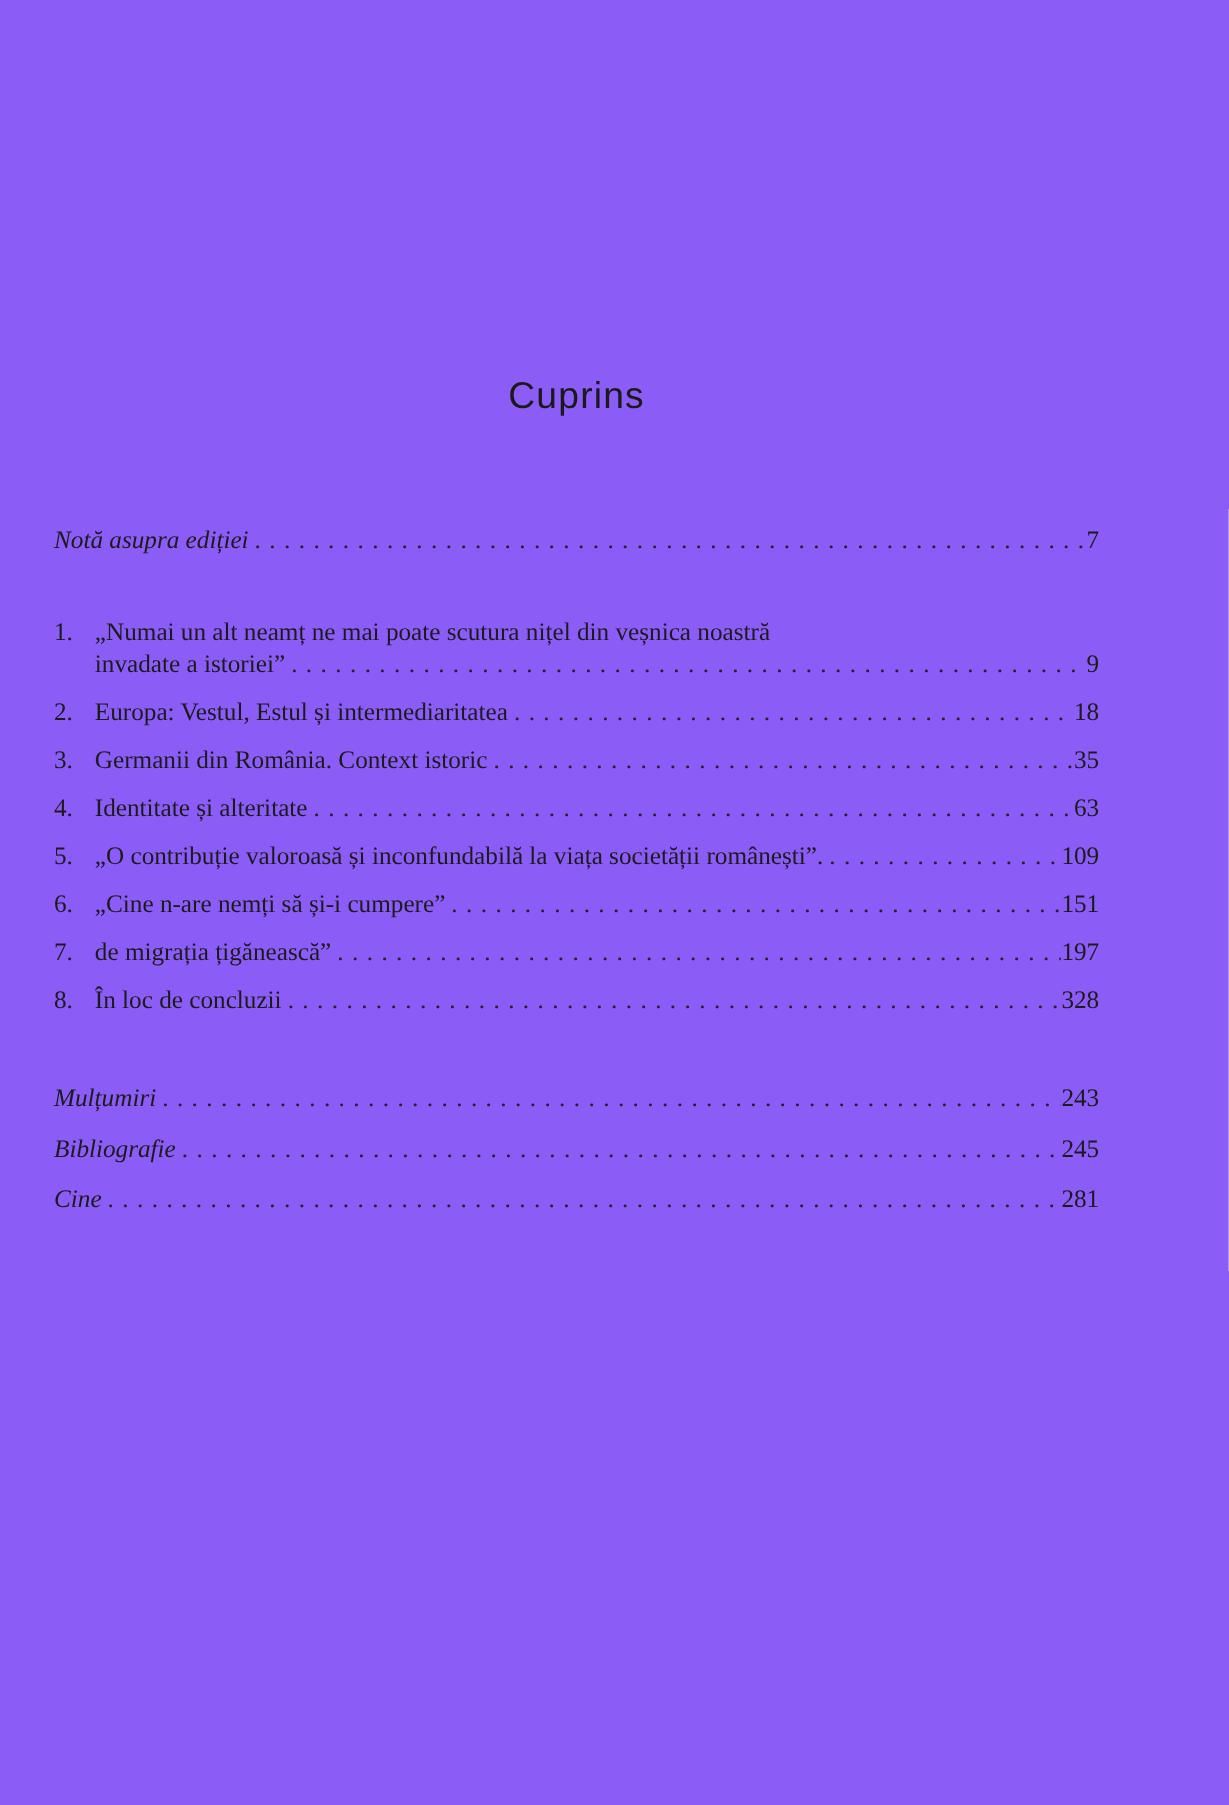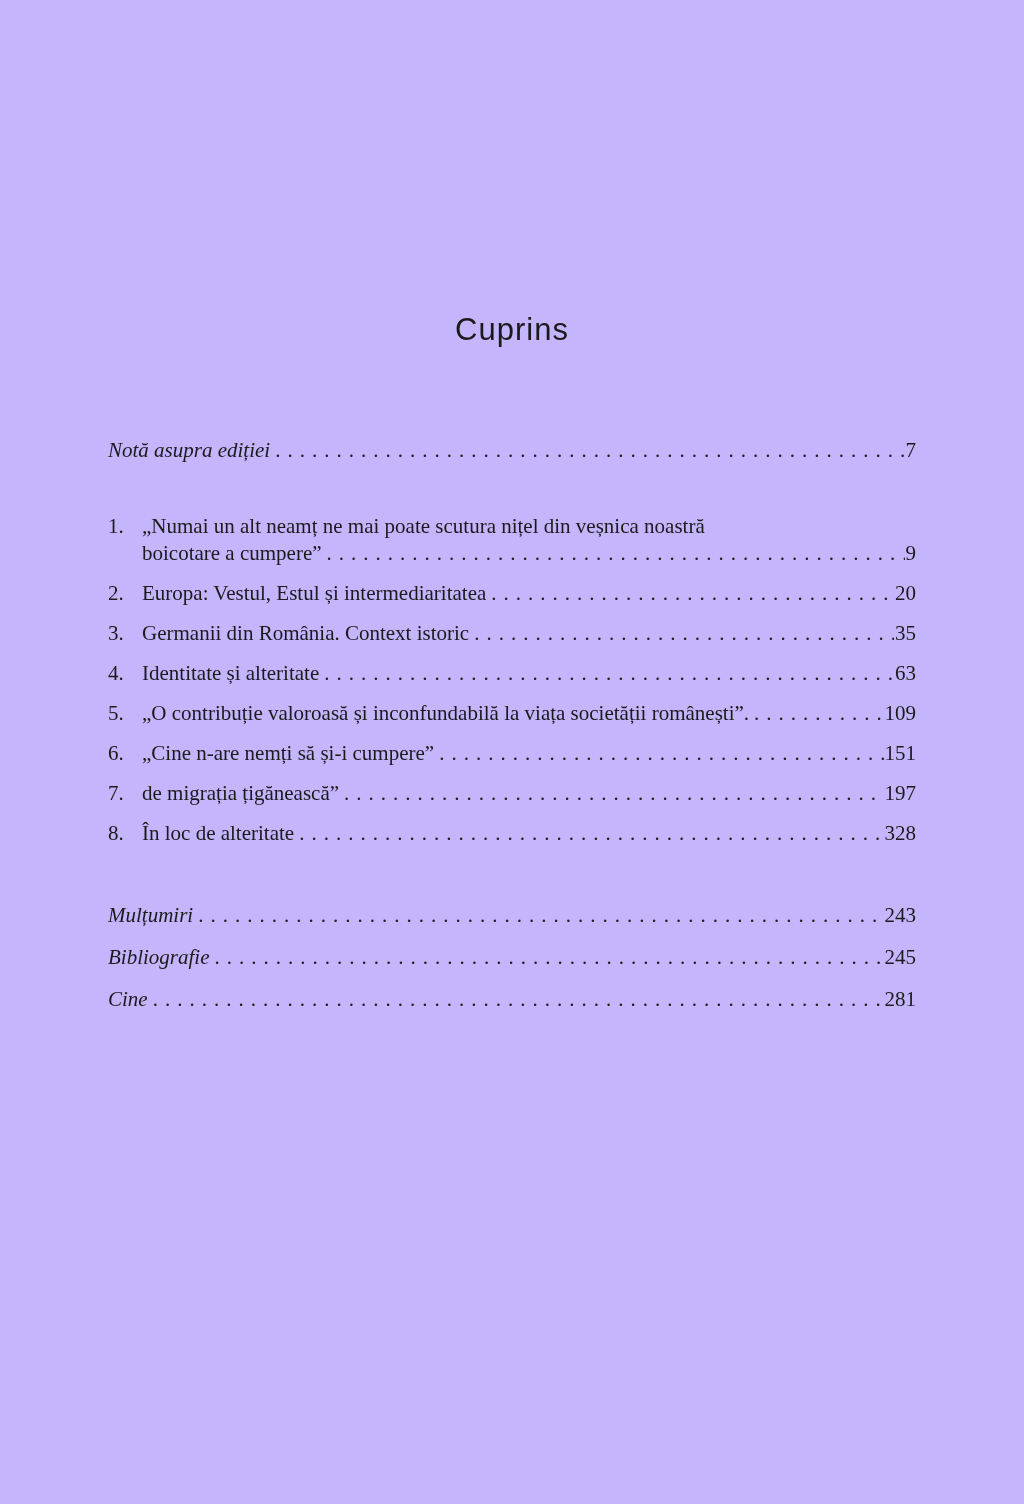--- a/index.html
+++ b/index.html
@@ -5,23 +5,23 @@
   html, body {
     margin: 0;
     padding: 0;
     background: #ffffff;
   }
   .page {
     position: relative;
     width: 1024px;
     height: 1504px;
     margin: 0 auto;
-    background: #c4b5fd;
+    background: #8b5cf6;
     box-sizing: border-box;
-    padding: 0 108px 0 108px;
+    padding: 0 108px 0 45px;
     overflow: hidden;
     color: #1b1b1b;
     font-family: "Liberation Serif", serif;
     font-size: 21px;
   }
   .title {
     margin: 0;
     padding-top: 308px;
     line-height: 44px;
     font-family: "Liberation Sans", sans-serif;
@@ -96,33 +96,33 @@
         </span>
       </div>
     </div>
 
   <div class="section chapters-section" id="chapters">
       <div class="entry">
         <span class="num">1.</span>
         <span class="body">
           <span class="line">„Numai un alt neamț ne mai poate scutura nițel din veșnica noastră</span>
           <span class="lastline">
-            <span class="text">boicotare a cumpere”</span>
+            <span class="text">invadate a istoriei”</span>
             <span class="leader">................................................................................................................................................................</span>
             <span class="pagenum">9</span>
           </span>
         </span>
       </div>
       <div class="entry">
         <span class="num">2.</span>
         <span class="body">
           <span class="lastline">
             <span class="text">Europa: Vestul, Estul și intermediaritatea</span>
             <span class="leader">................................................................................................................................................................</span>
-            <span class="pagenum">20</span>
+            <span class="pagenum">18</span>
           </span>
         </span>
       </div>
       <div class="entry">
         <span class="num">3.</span>
         <span class="body">
           <span class="lastline">
             <span class="text">Germanii din România. Context istoric</span>
             <span class="leader">................................................................................................................................................................</span>
             <span class="pagenum">35</span>
@@ -166,21 +166,21 @@
             <span class="text">de migrația țigănească”</span>
             <span class="leader">................................................................................................................................................................</span>
             <span class="pagenum">197</span>
           </span>
         </span>
       </div>
       <div class="entry">
         <span class="num">8.</span>
         <span class="body">
           <span class="lastline">
-            <span class="text">În loc de alteritate</span>
+            <span class="text">În loc de concluzii</span>
             <span class="leader">................................................................................................................................................................</span>
             <span class="pagenum">328</span>
           </span>
         </span>
       </div>
     </div>
 
   <div class="section back-section" id="back-matter">
       <div class="entry">
         <span class="body">

